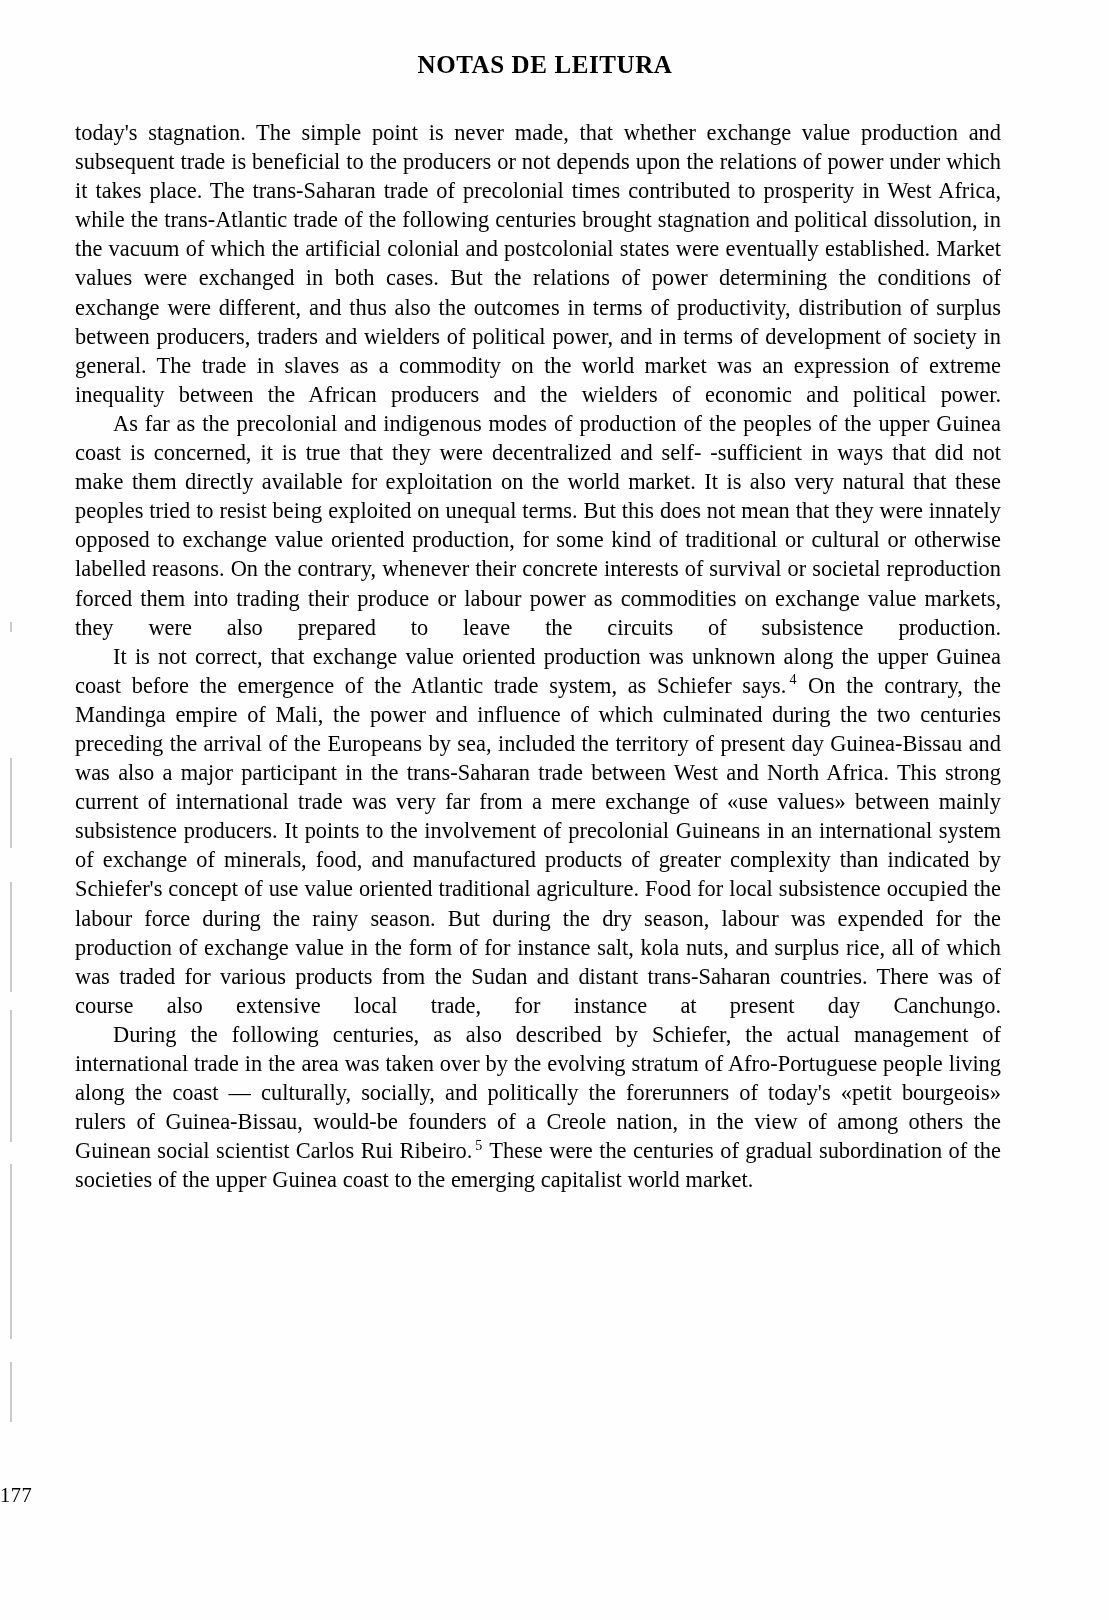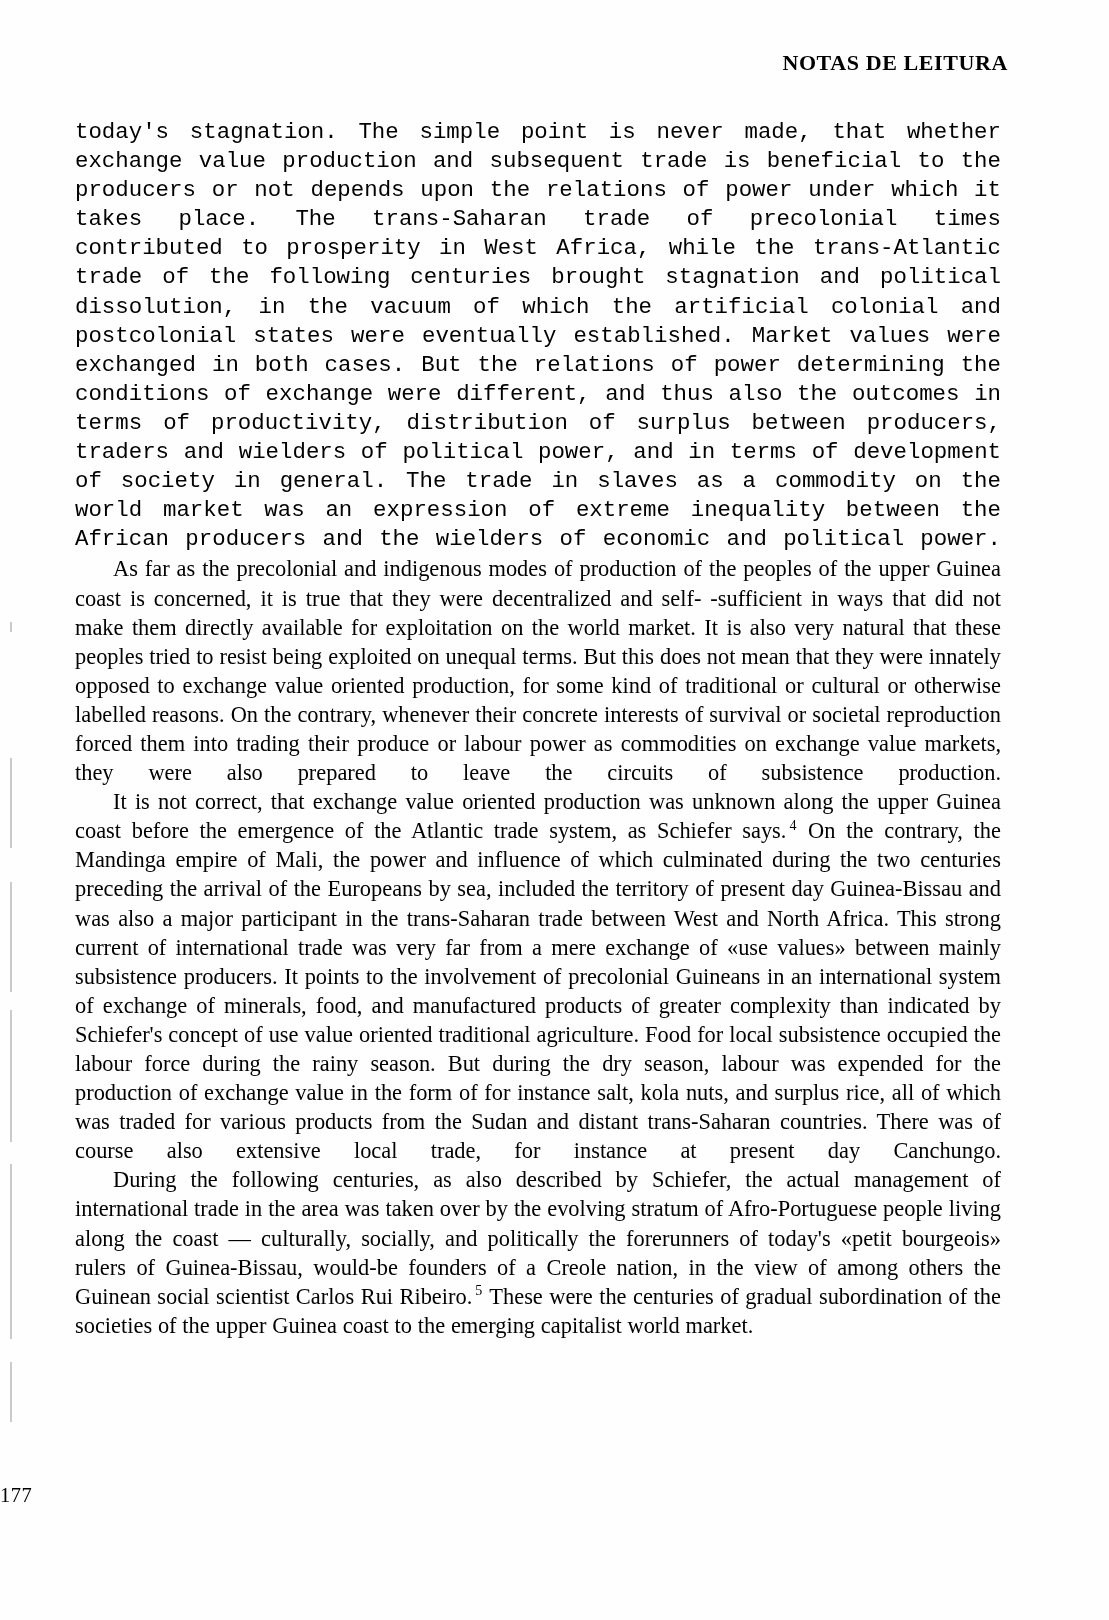--- a/index.html
+++ b/index.html
@@ -32,24 +32,24 @@
     position: absolute;
     width: 2px;
     background: #b8b8b8;
     opacity: .75;
   }
 
   .running-head {
     position: absolute;
     top: 52px;
     left: 75px;
-    right: 101px;
-    text-align: right;
+    right: 94px;
+    text-align: center;
     font-weight: bold;
-    font-size: 22px;
+    font-size: 25px;
     letter-spacing: .6px;
     line-height: 1;
     font-family: "Liberation Serif", "DejaVu Serif", serif;
   }
 
   .textblock {
     position: absolute;
     top: 118px;
     left: 75px;
     width: 926px;
@@ -61,21 +61,20 @@
     text-align-last: left;
     text-justify: inter-word;
     font-size: 22.4px;
     line-height: 29.1px;
     text-indent: 38px;
     word-spacing: .2px;
     hyphens: none;
   }
   p.para.first {
     text-indent: 0;
-    font-family: Liberation Mono, monospace;
   }
   p.para.lastline-justify {
     text-align-last: justify;
   }
 
   sup.fn {
     font-size: 14px;
     vertical-align: super;
     line-height: 0;
     padding: 0 1px 0 3px;

